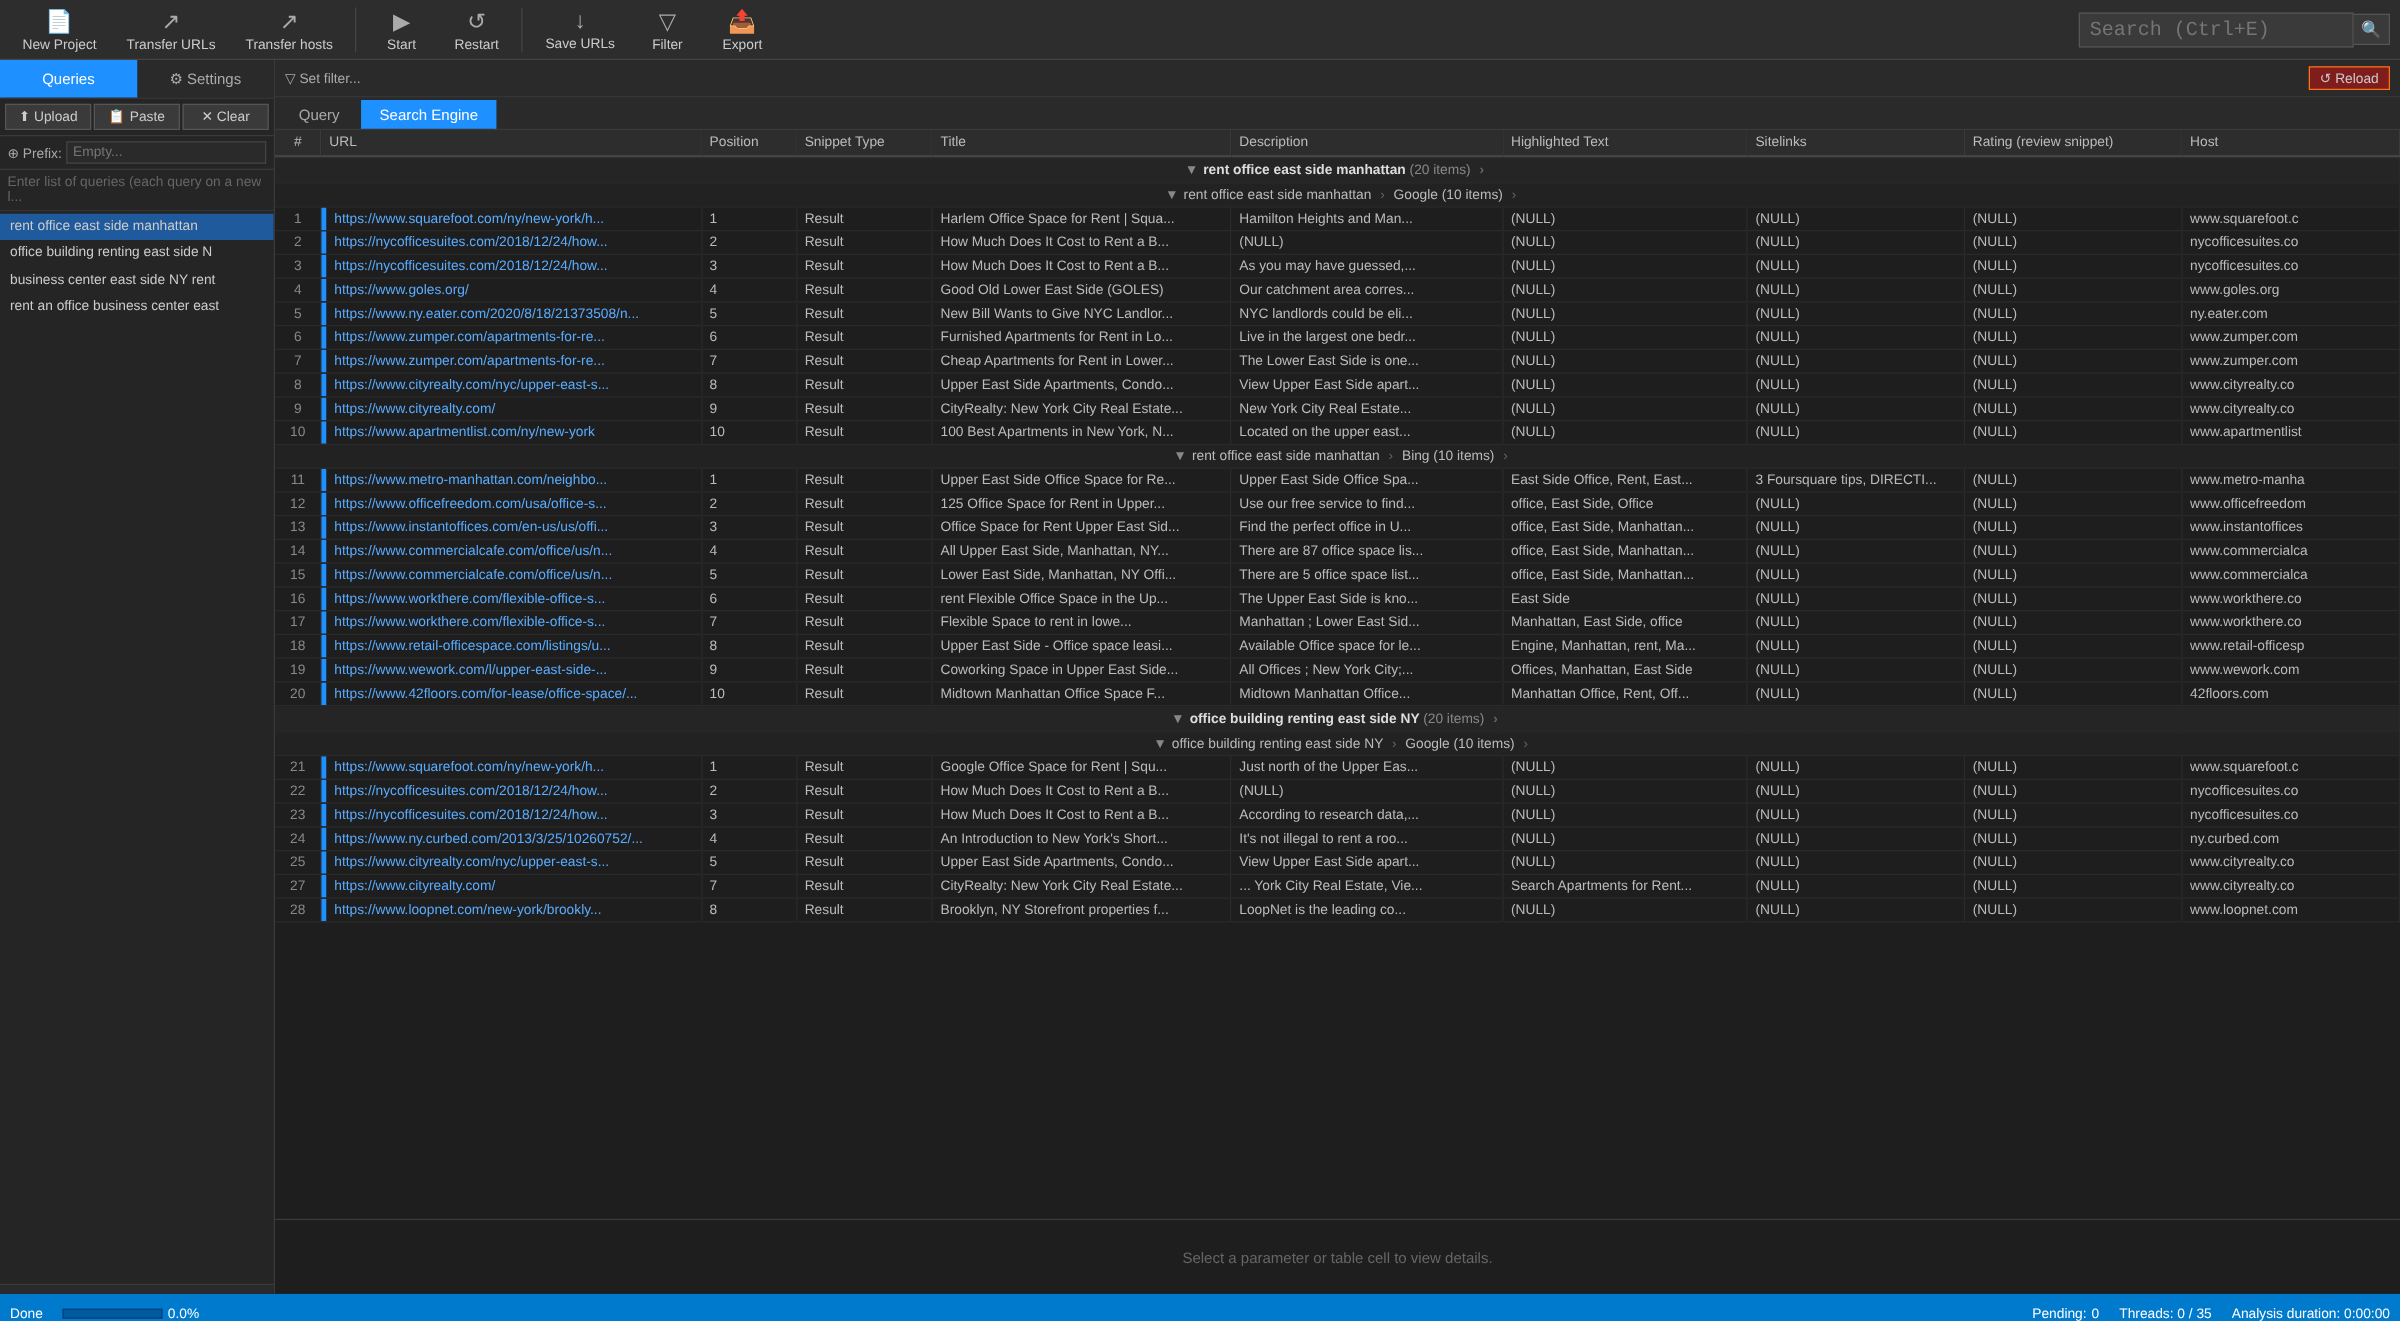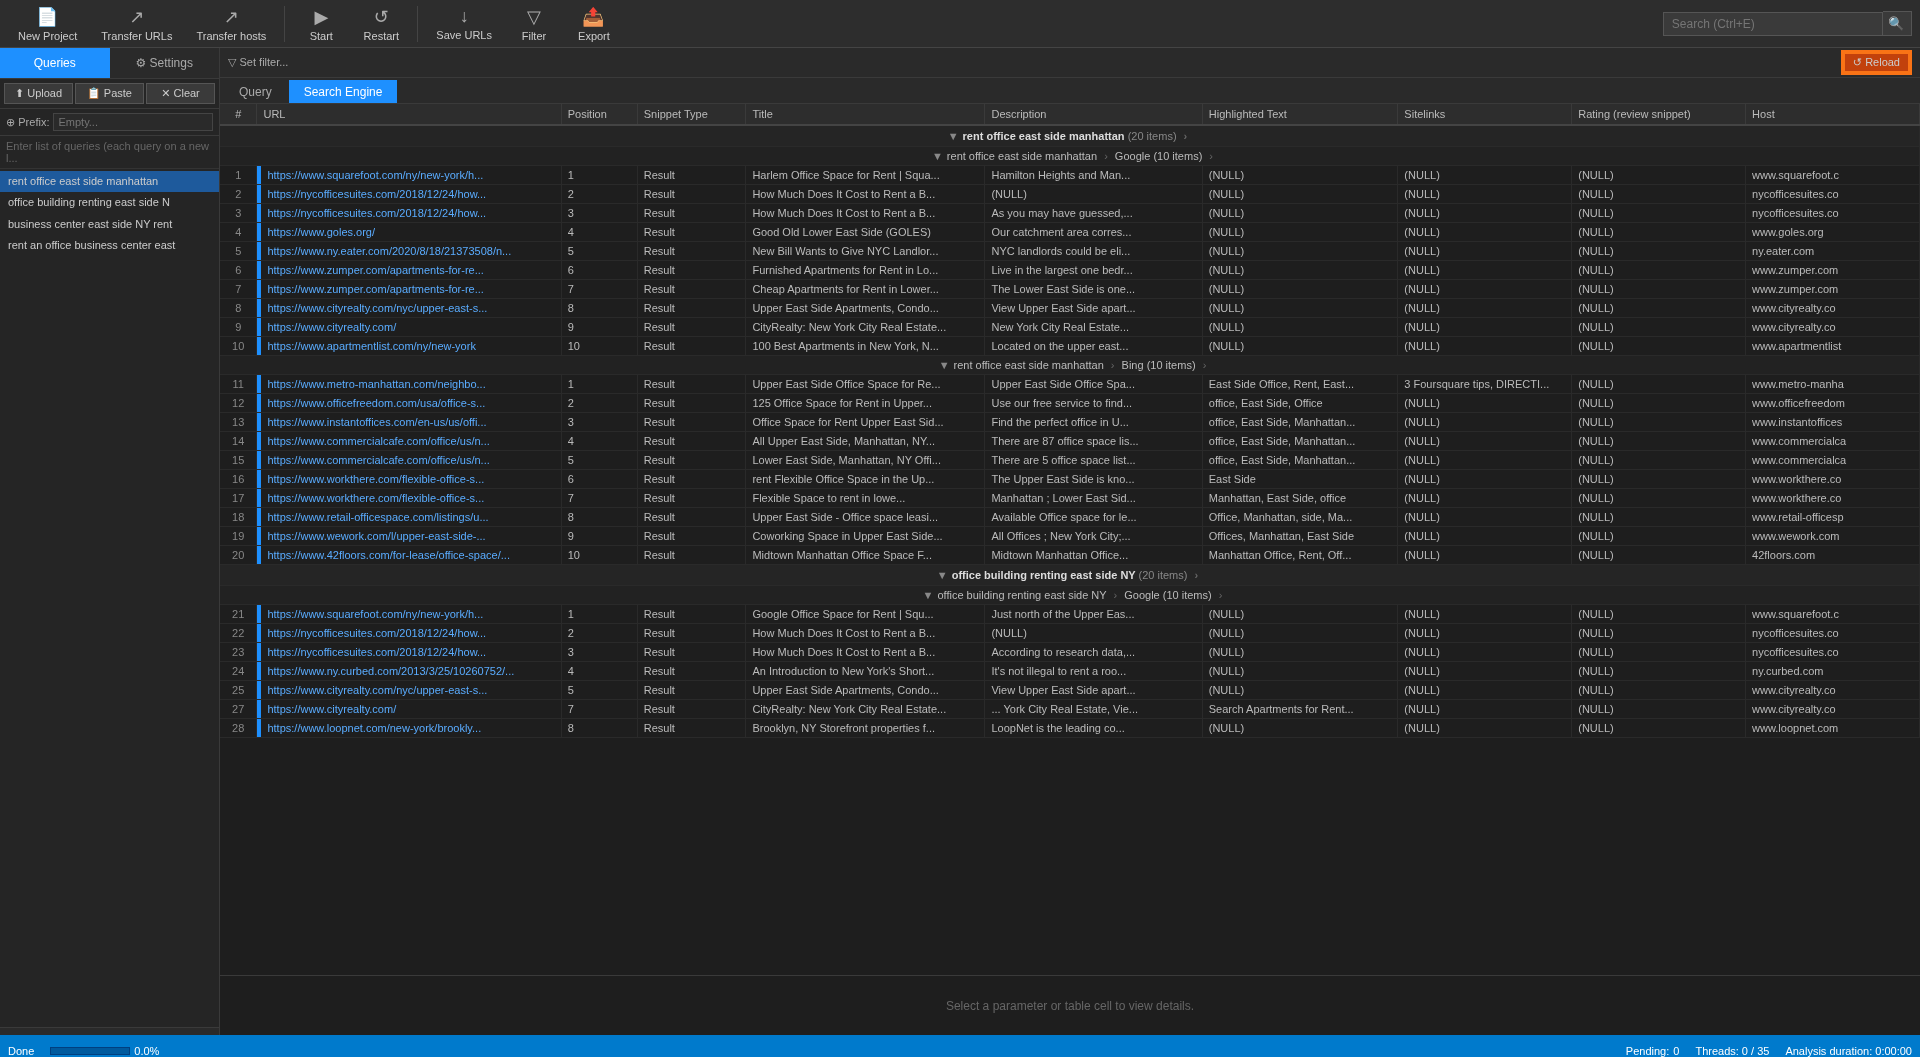--- a/index.html
+++ b/index.html
@@ -35,23 +35,24 @@
     .search-box-wrap {
       margin-left: auto;
       display: flex;
       align-items: center;
     }
     .search-box-wrap input {
       background: #3a3a3a;
       border: 1px solid #555;
       color: #fde047;
       padding: 4px 8px;
-      font-size: 12px;
+      font-size: 16px;
       width: 220px;
       outline: none;
+      font-family: Liberation Mono, monospace;
     }
     .search-box-wrap button {
       background: #3a3a3a;
       border: 1px solid #555;
       border-left: none;
       color: #ccc;
       padding: 4px 6px;
       cursor: pointer;
       font-size: 13px;
     }
@@ -177,22 +178,22 @@
       border: none;
       color: #aaa;
       cursor: pointer;
       font-size: 11px;
       display: flex;
       align-items: center;
       gap: 3px;
     }
     .reload-btn {
       margin-left: auto;
-      background: #c2410c;
-      border: 4px solid #f97316;
+      background: #7f1d1d;
+      border: 1px solid #f97316;
       color: #ccc;
       padding: 2px 8px;
       cursor: pointer;
       font-size: 11px;
       display: flex;
       align-items: center;
       gap: 3px;
     }
 
     
@@ -708,21 +709,21 @@
             <tr>
               <td>18</td>
               <td class="url-cell col-url" style="max-width: 280px;">
                 <div class="url-bar"></div>
                 <a href="#">https://www.retail-officespace.com/listings/u...</a>
               </td>
               <td>8</td>
               <td>Result</td>
               <td>Upper East Side - Office space leasi...</td>
               <td>Available Office space for le...</td>
-              <td>Office, Manhattan, side, Ma...</td>
+              <td>Engine, Manhattan, rent, Ma...</td>
               <td>(NULL)</td>
               <td>(NULL)</td>
               <td>www.retail-officesp</td>
             </tr>
             <tr>
               <td>19</td>
               <td class="url-cell col-url" style="max-width: 280px;">
                 <div class="url-bar"></div>
                 <a href="#">https://www.wework.com/l/upper-east-side-...</a>
               </td>

